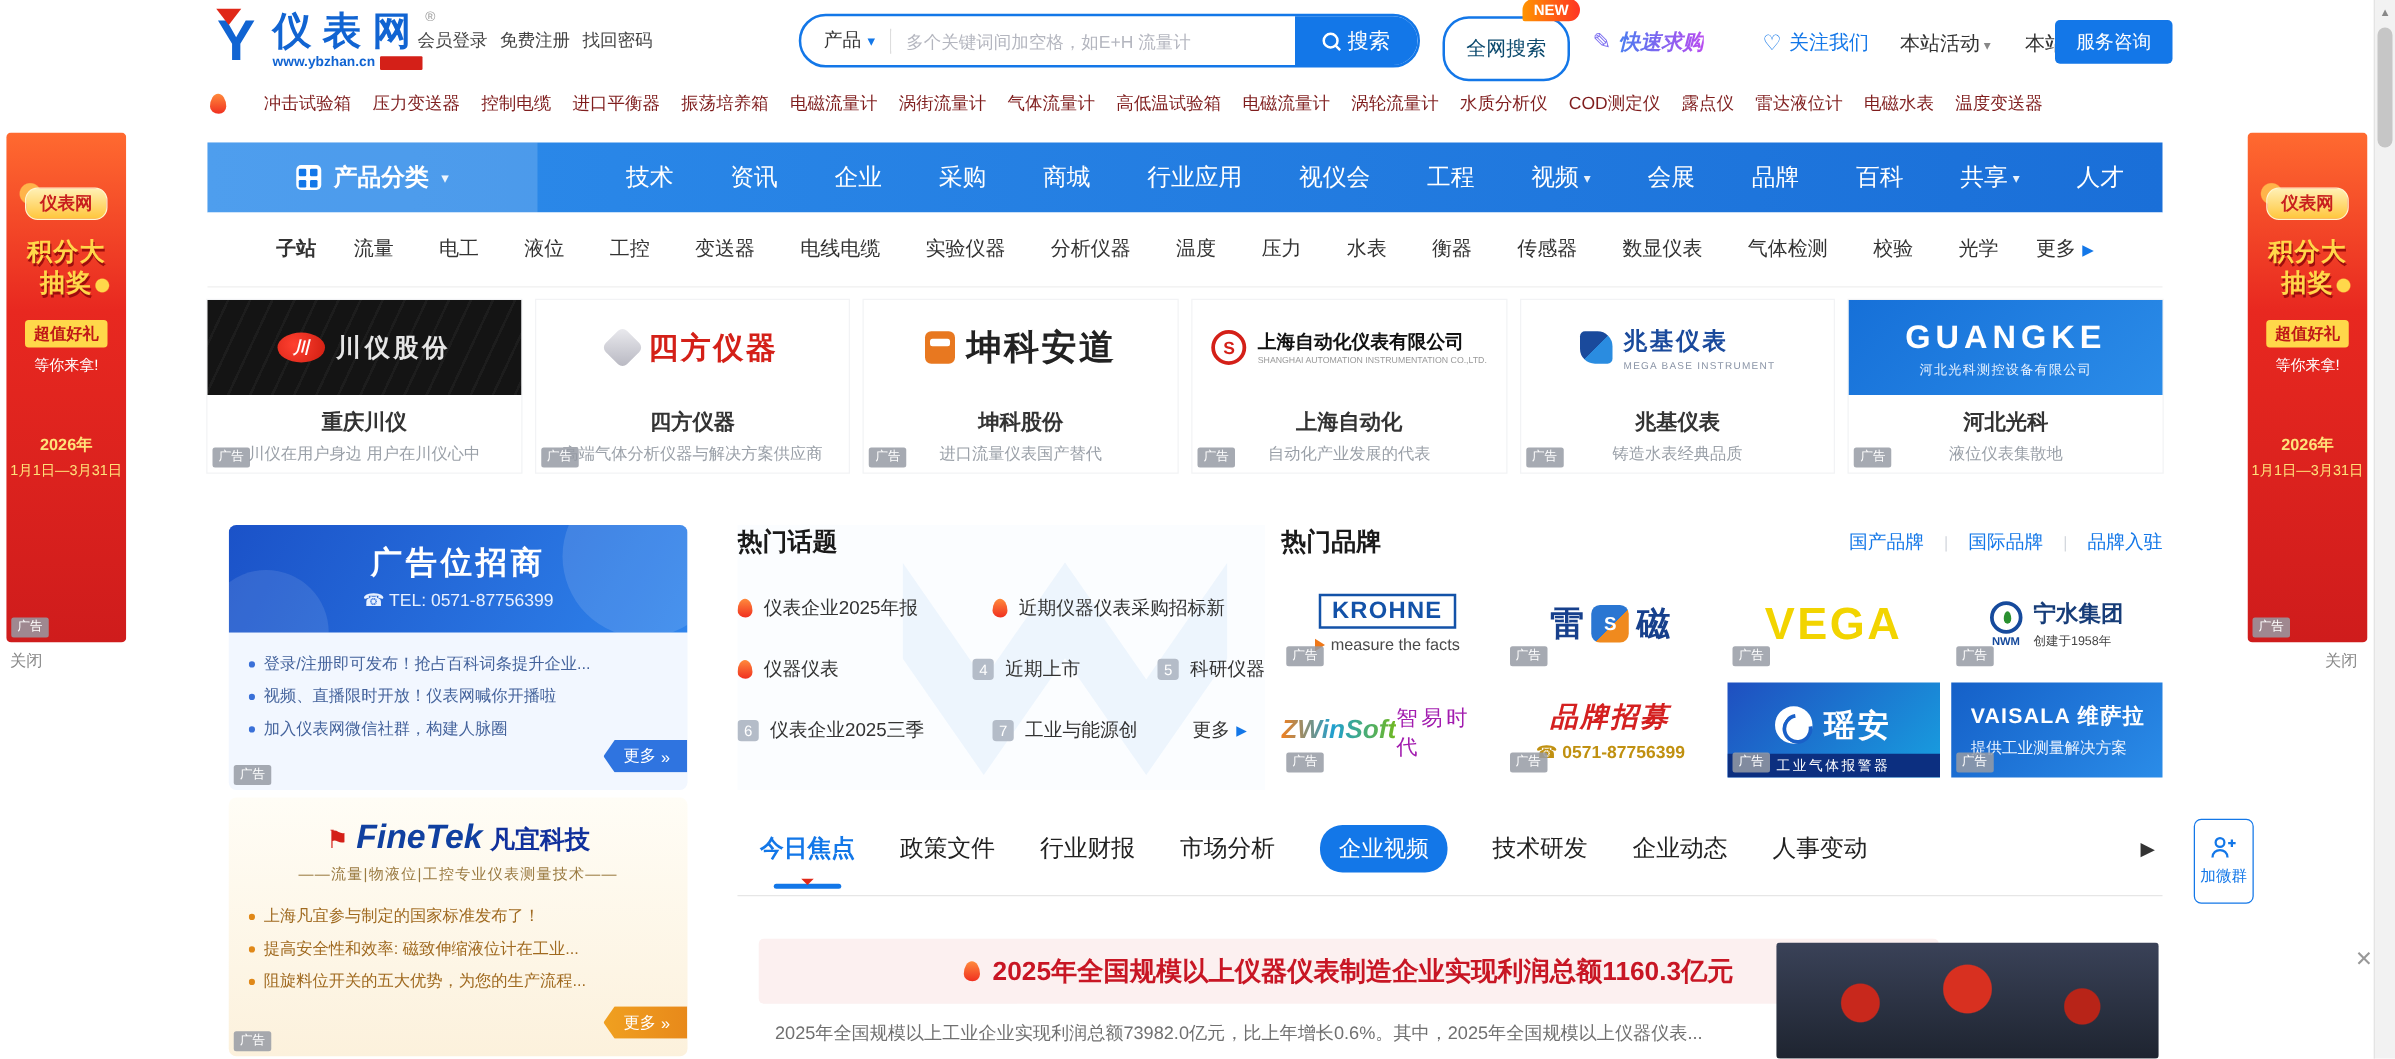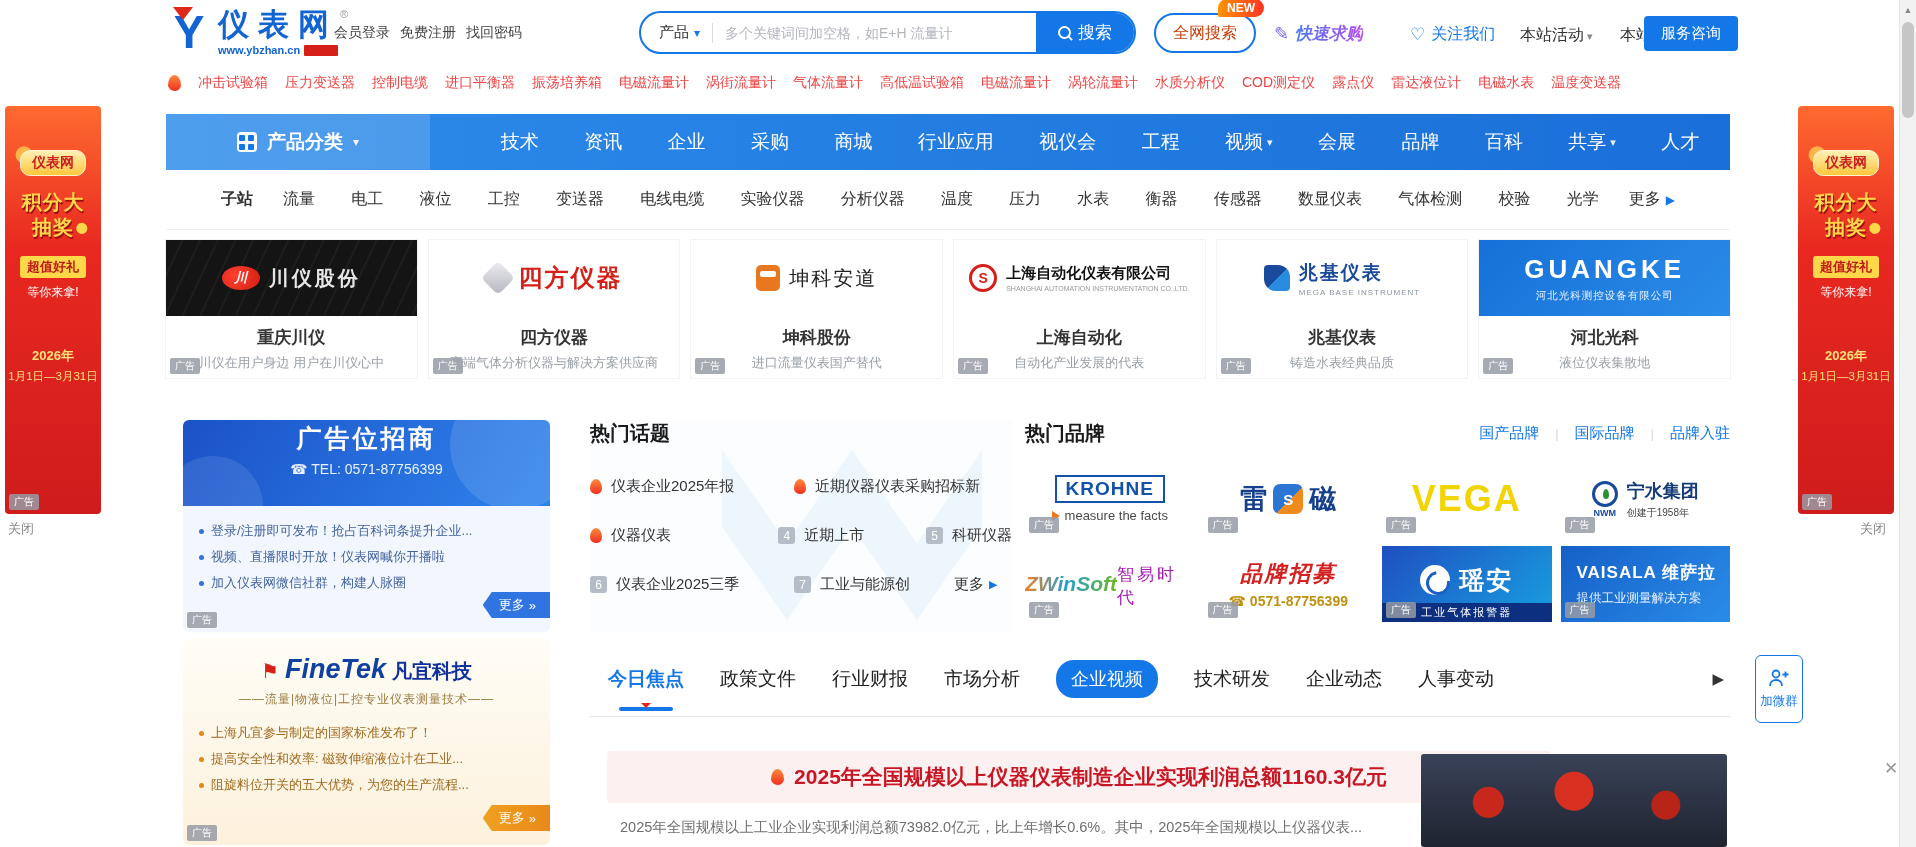--- a/index.html
+++ b/index.html
@@ -26,33 +26,33 @@
   .search{position:absolute;left:473px;top:11px;width:497px;height:43px;border:2px solid #1377e8;border-radius:23px;display:flex;align-items:center;background:#fff;overflow:hidden;}
   .search-cat{display:flex;align-items:center;gap:5px;padding:0 12px 0 18px;font-size:15px;color:#333;cursor:pointer;white-space:nowrap;text-align:center;}
   .search-cat .dd{color:#1377e8;font-size:12px;}
   .search-div{width:1px;height:20px;background:#ddd;}
   .search-input{flex:1;border:none;outline:none;padding:0 12px;font-size:14px;color:#333;min-width:0;}
   .search-input::placeholder{color:#b4b6bf;}
   .search-btn{width:98px;height:43px;background:#1377e8;color:#fff;border:none;font-size:17px;display:flex;align-items:center;justify-content:center;gap:7px;cursor:pointer;}
   .mag{width:13px;height:13px;border:2px solid #fff;border-radius:50%;position:relative;flex:0 0 auto;}
   .mag::after{content:"";position:absolute;width:2px;height:6px;background:#fff;transform:rotate(-45deg);right:-2px;bottom:-4px;}
 
-  .global-search{position:absolute;left:988px;top:13px;width:102px;height:40px;border:2px solid #1377e8;border-radius:21px;color:#c2410c;font-size:16px;display:flex;align-items:center;justify-content:center;background:#fff;cursor:pointer;}
+  .global-search{position:absolute;left:988px;top:13px;width:102px;height:52px;border:2px solid #1377e8;border-radius:21px;color:#0c4a6e;font-size:16px;display:flex;align-items:center;justify-content:center;background:#fff;cursor:pointer;}
   .new-badge{position:absolute;left:1052px;top:-1px;background:linear-gradient(90deg,#ff9400,#ff3424);color:#fff;font-size:12px;font-weight:bold;padding:2px 9px;border-radius:10px 10px 10px 2px;z-index:2;}
   .quick-buy{position:absolute;left:1108px;top:22px;display:flex;align-items:center;gap:6px;cursor:pointer;}
   .quick-buy .pencil{color:#7a6cf0;font-size:18px;}
   .quick-buy b{font-size:17px;font-weight:bold;font-style:italic;background:linear-gradient(90deg,#4a7df0,#b84df0);-webkit-background-clip:text;background-clip:text;color:transparent;}
   .follow{position:absolute;left:1244px;top:24px;display:flex;align-items:center;gap:6px;color:#1377e8;font-size:16px;cursor:pointer;}
   .follow .heart{font-size:17px;}
   .menu-activity{position:absolute;left:1354px;top:25px;font-size:16px;color:#333;cursor:pointer;}
   .menu-service{position:absolute;left:1454px;top:25px;font-size:16px;color:#333;cursor:pointer;}
   .menu-activity .dd,.menu-service .dd{color:#888;font-size:11px;margin-left:3px;}
   .consult-btn{position:absolute;right:-8px;top:16px;background:#1377e8;color:#fff;font-size:15px;padding:8px 17px;border-radius:4px;border:none;cursor:pointer;}
 
-  .keywords{position:absolute;left:2px;top:74px;display:flex;align-items:center;gap:17px;font-size:14px;color:#ef4444;white-space:nowrap;}
+  .keywords{position:absolute;left:2px;top:74px;display:flex;align-items:center;gap:30px;font-size:14px;color:#7f1d1d;white-space:nowrap;}
   .keywords a{cursor:pointer;}
   .flame{width:13px;height:16px;background:linear-gradient(180deg,#ff8a3c,#f03020);border-radius:50% 50% 46% 54%/64% 64% 36% 36%;flex:0 0 auto;}
   .flame-sm{width:12px;height:15px;}
 
   
   .mainnav{position:absolute;left:0;top:114px;width:100%;height:56px;background:linear-gradient(90deg,#2d8ceb,#1a6fd8);display:flex;align-items:stretch;color:#fff;}
   .nav-cat{width:264px;background:rgba(255,255,255,.16);display:flex;align-items:center;justify-content:center;gap:10px;font-size:19px;font-weight:bold;cursor:pointer;}
   .grid-icon{width:20px;height:20px;background:#fff;border-radius:4px;display:grid;grid-template-columns:6px 6px;grid-template-rows:6px 6px;gap:3px;place-content:center;}
   .grid-icon i{background:#1377e8;border-radius:1px;}
   .nav-cat .dd{font-size:12px;opacity:.9;}
@@ -74,40 +74,40 @@
   .card-name{text-align:center;font-size:17px;font-weight:bold;color:#333;margin-top:10px;}
   .card-tag{text-align:center;font-size:13px;color:#9aa0a8;margin-top:5px;white-space:nowrap;overflow:hidden;}
   .adtag{position:absolute;left:4px;bottom:4px;background:rgba(150,155,165,.85);color:#fff;font-size:10px;line-height:1;padding:3px 5px;border-radius:2px;z-index:2;}
   .logo-cy{background:repeating-linear-gradient(115deg,#141414 0 14px,#1d1d1d 14px 16px);}
   .cy-oval{width:38px;height:24px;background:radial-gradient(circle at 35% 40%,#ff4030,#cf1d10);border-radius:50%;color:#fff;font-size:13px;font-weight:bold;font-style:italic;display:flex;align-items:center;justify-content:center;}
   .cy-text{color:#e6e6e6;font-size:20px;font-weight:bold;letter-spacing:3px;}
   .sf-diamond{width:24px;height:24px;background:linear-gradient(135deg,#ececf0,#b6b6c0);transform:rotate(45deg);border-radius:5px;}
   .sf-text{color:#d42018;font-size:24px;font-weight:bold;letter-spacing:2px;}
   .kk-bot{width:24px;height:26px;background:#e87820;border-radius:5px;position:relative;}
   .kk-bot::before{content:"";position:absolute;left:4px;top:6px;width:16px;height:6px;background:#fff;border-radius:2px;}
-  .kk-text{color:#222;font-size:20px;font-weight:normal;letter-spacing:2px;}
+  .kk-text{color:#222;font-size:28px;font-weight:bold;letter-spacing:2px;}
   .sa-gear{width:28px;height:28px;border:3px solid #d42018;border-radius:50%;color:#d42018;font-weight:bold;font-size:14px;display:flex;align-items:center;justify-content:center;}
   .sa-col{display:flex;flex-direction:column;align-items:flex-start;}
   .sa-main{font-size:15px;font-weight:bold;color:#111;}
   .sa-sub{font-size:7px;color:#999;margin-top:2px;letter-spacing:0;}
   .zj-mark{width:26px;height:26px;background:linear-gradient(135deg,#1a4a9c 50%,#2a8ce0 50%);border-radius:4px 12px 4px 12px;}
   .zj-col{display:flex;flex-direction:column;align-items:flex-start;}
   .zj-main{font-size:19px;font-weight:bold;color:#1a4a9c;letter-spacing:2px;}
   .zj-sub{font-size:8px;color:#8a94a6;margin-top:2px;letter-spacing:1px;}
   .logo-gk{background:linear-gradient(135deg,#1670d8,#2b8ce8);}
   .gk-col{display:flex;flex-direction:column;align-items:center;}
   .gk-main{color:#fff;font-size:26px;font-weight:800;letter-spacing:4px;}
   .gk-sub{color:#e8f2ff;font-size:10.5px;margin-top:4px;letter-spacing:1px;}
 
   
   .ad1{position:absolute;left:17px;top:420px;width:367px;height:212px;background:#f2f7ff;border-radius:6px;overflow:hidden;cursor:pointer;}
   .ad1-banner{height:86px;background:linear-gradient(120deg,#1b52c8,#2f84ec);position:relative;overflow:hidden;}
   .ad1-banner::before{content:"";position:absolute;right:-30px;top:-40px;width:130px;height:130px;border-radius:50%;background:rgba(255,255,255,.12);}
   .ad1-banner::after{content:"";position:absolute;left:-20px;bottom:-50px;width:100px;height:100px;border-radius:50%;background:rgba(255,255,255,.10);}
-  .ad1-title{text-align:center;color:#fff;font-size:25px;font-weight:bold;letter-spacing:3px;padding-top:2px;}
+  .ad1-title{text-align:center;color:#fff;font-size:25px;font-weight:bold;letter-spacing:3px;padding-top:13px;}
   .ad1-tel{text-align:center;color:#e8f1ff;font-size:14px;margin-top:6px;}
   .ad-bullets{list-style:none;padding:12px 14px 0 16px;}
   .ad-bullets li{font-size:13px;line-height:2.0;display:flex;align-items:center;gap:7px;white-space:nowrap;overflow:hidden;cursor:pointer;}
   .ad1 .ad-bullets li{color:#44639c;}
   .dot{width:5px;height:5px;border-radius:50%;flex:0 0 auto;}
   .ad1 .dot{background:#3a70d8;}
   .more-ribbon{position:absolute;right:0;bottom:14px;background:#2f74e0;color:#fff;font-size:13px;padding:4px 14px 4px 16px;clip-path:polygon(9px 0,100% 0,100% 100%,9px 100%,0 50%);display:flex;gap:4px;align-items:center;cursor:pointer;}
   .ad2{position:absolute;left:17px;top:638px;width:367px;height:207px;background:linear-gradient(180deg,#fffdf6,#fcf1dc);border-radius:6px;overflow:hidden;cursor:pointer;}
   .ad2-logo{display:flex;align-items:baseline;justify-content:center;gap:6px;padding-top:16px;}
   .ad2-flag{color:#d42018;font-size:20px;}

